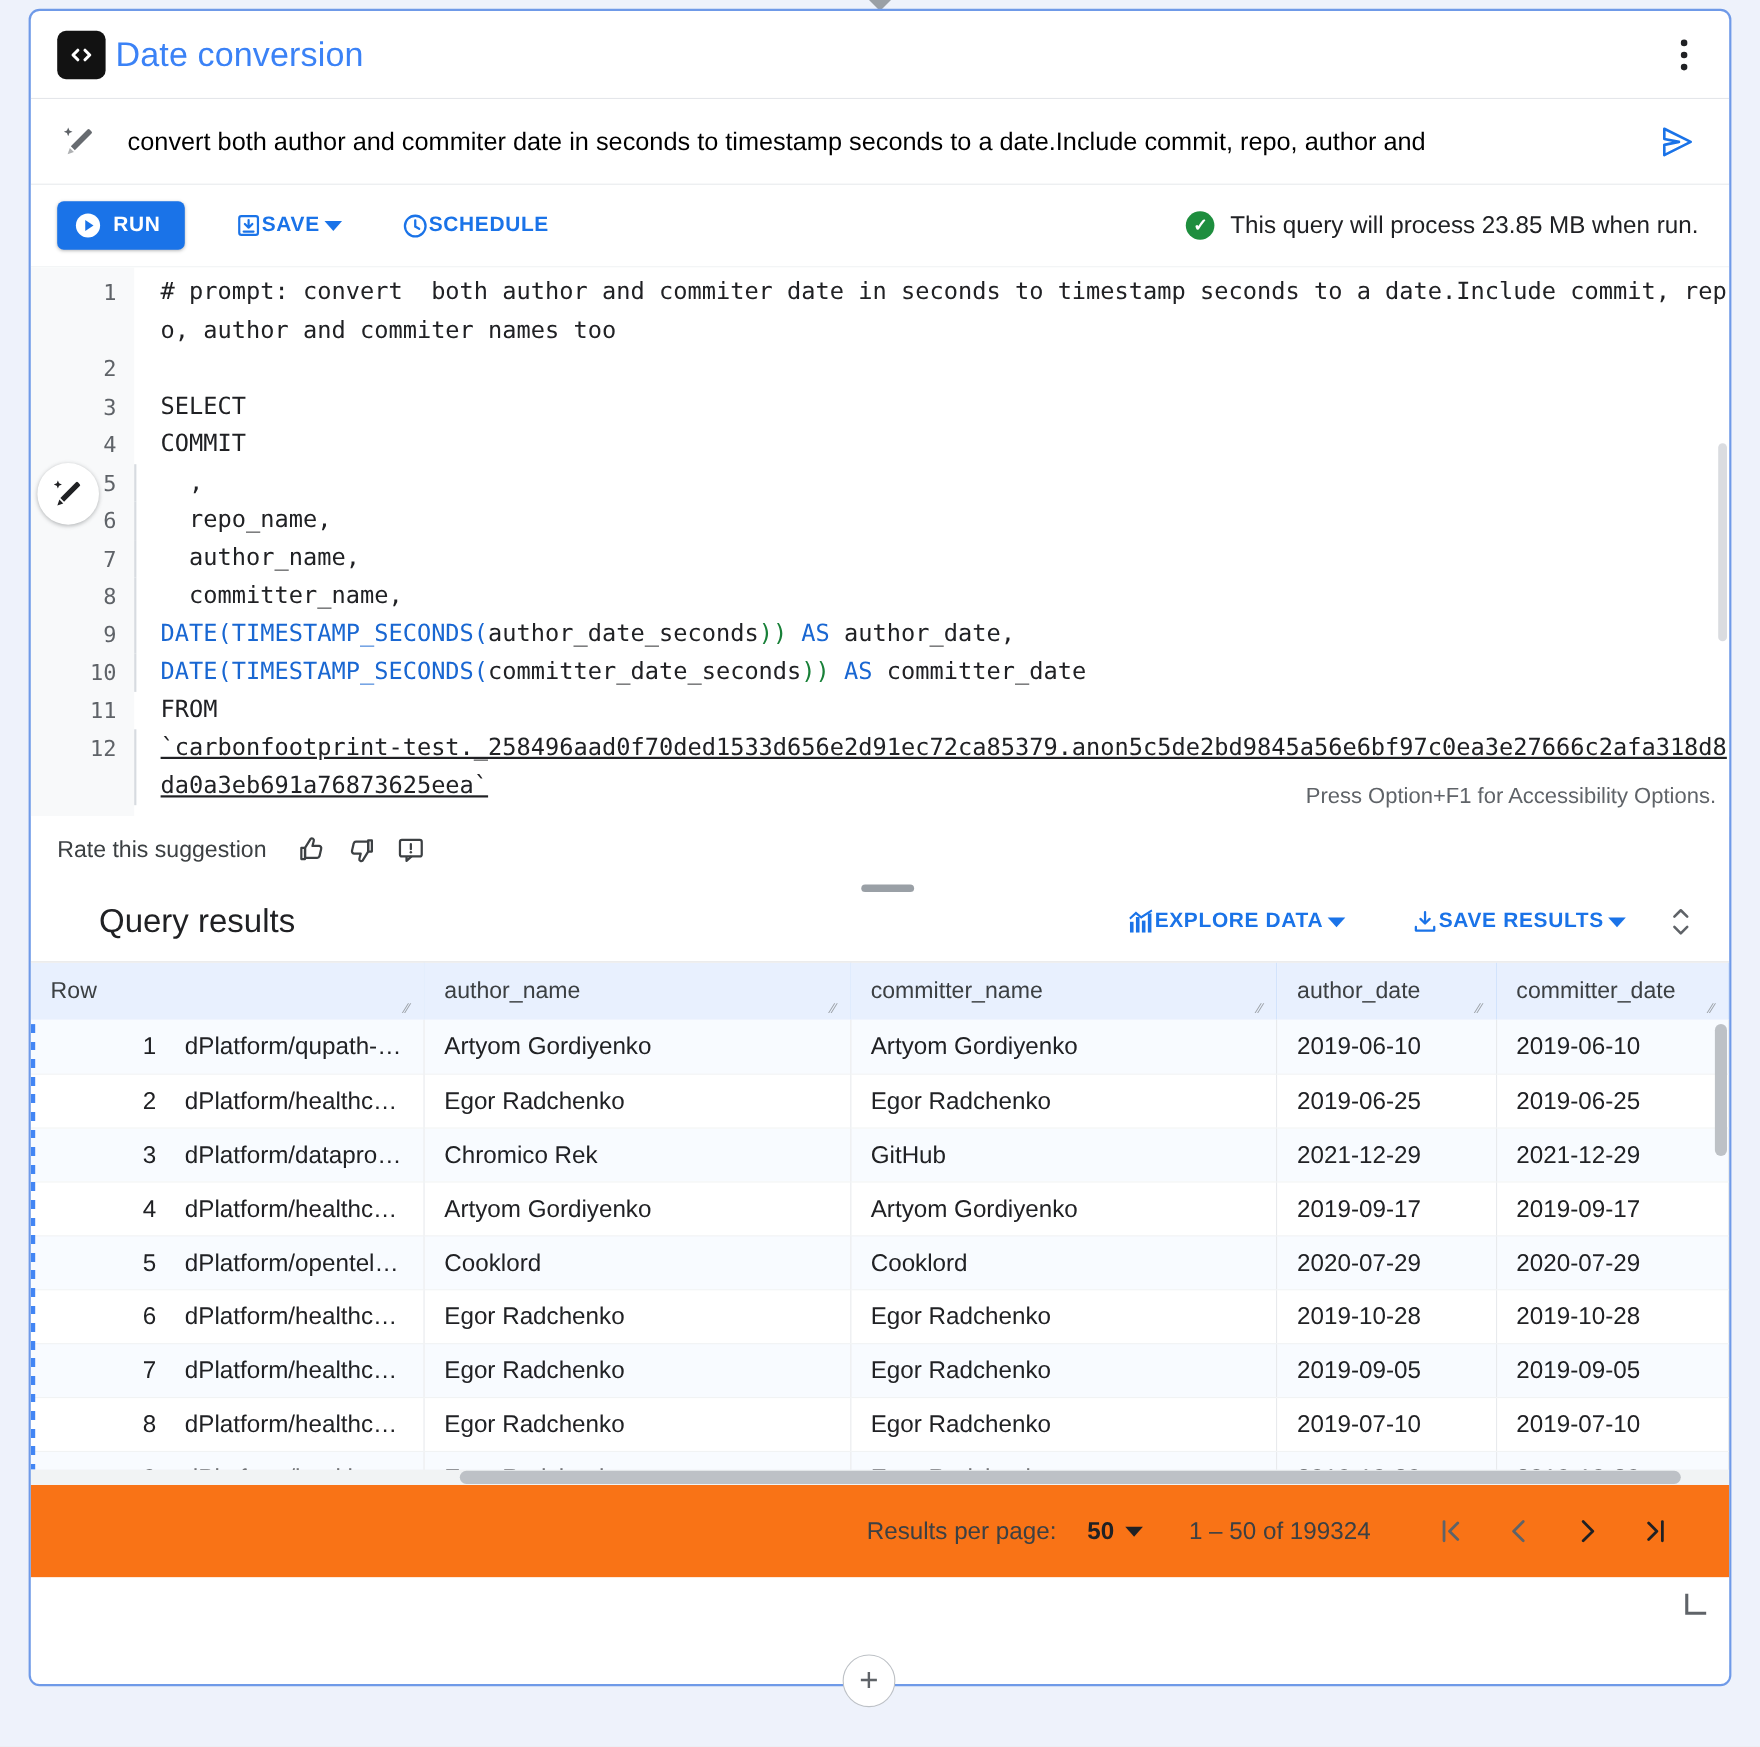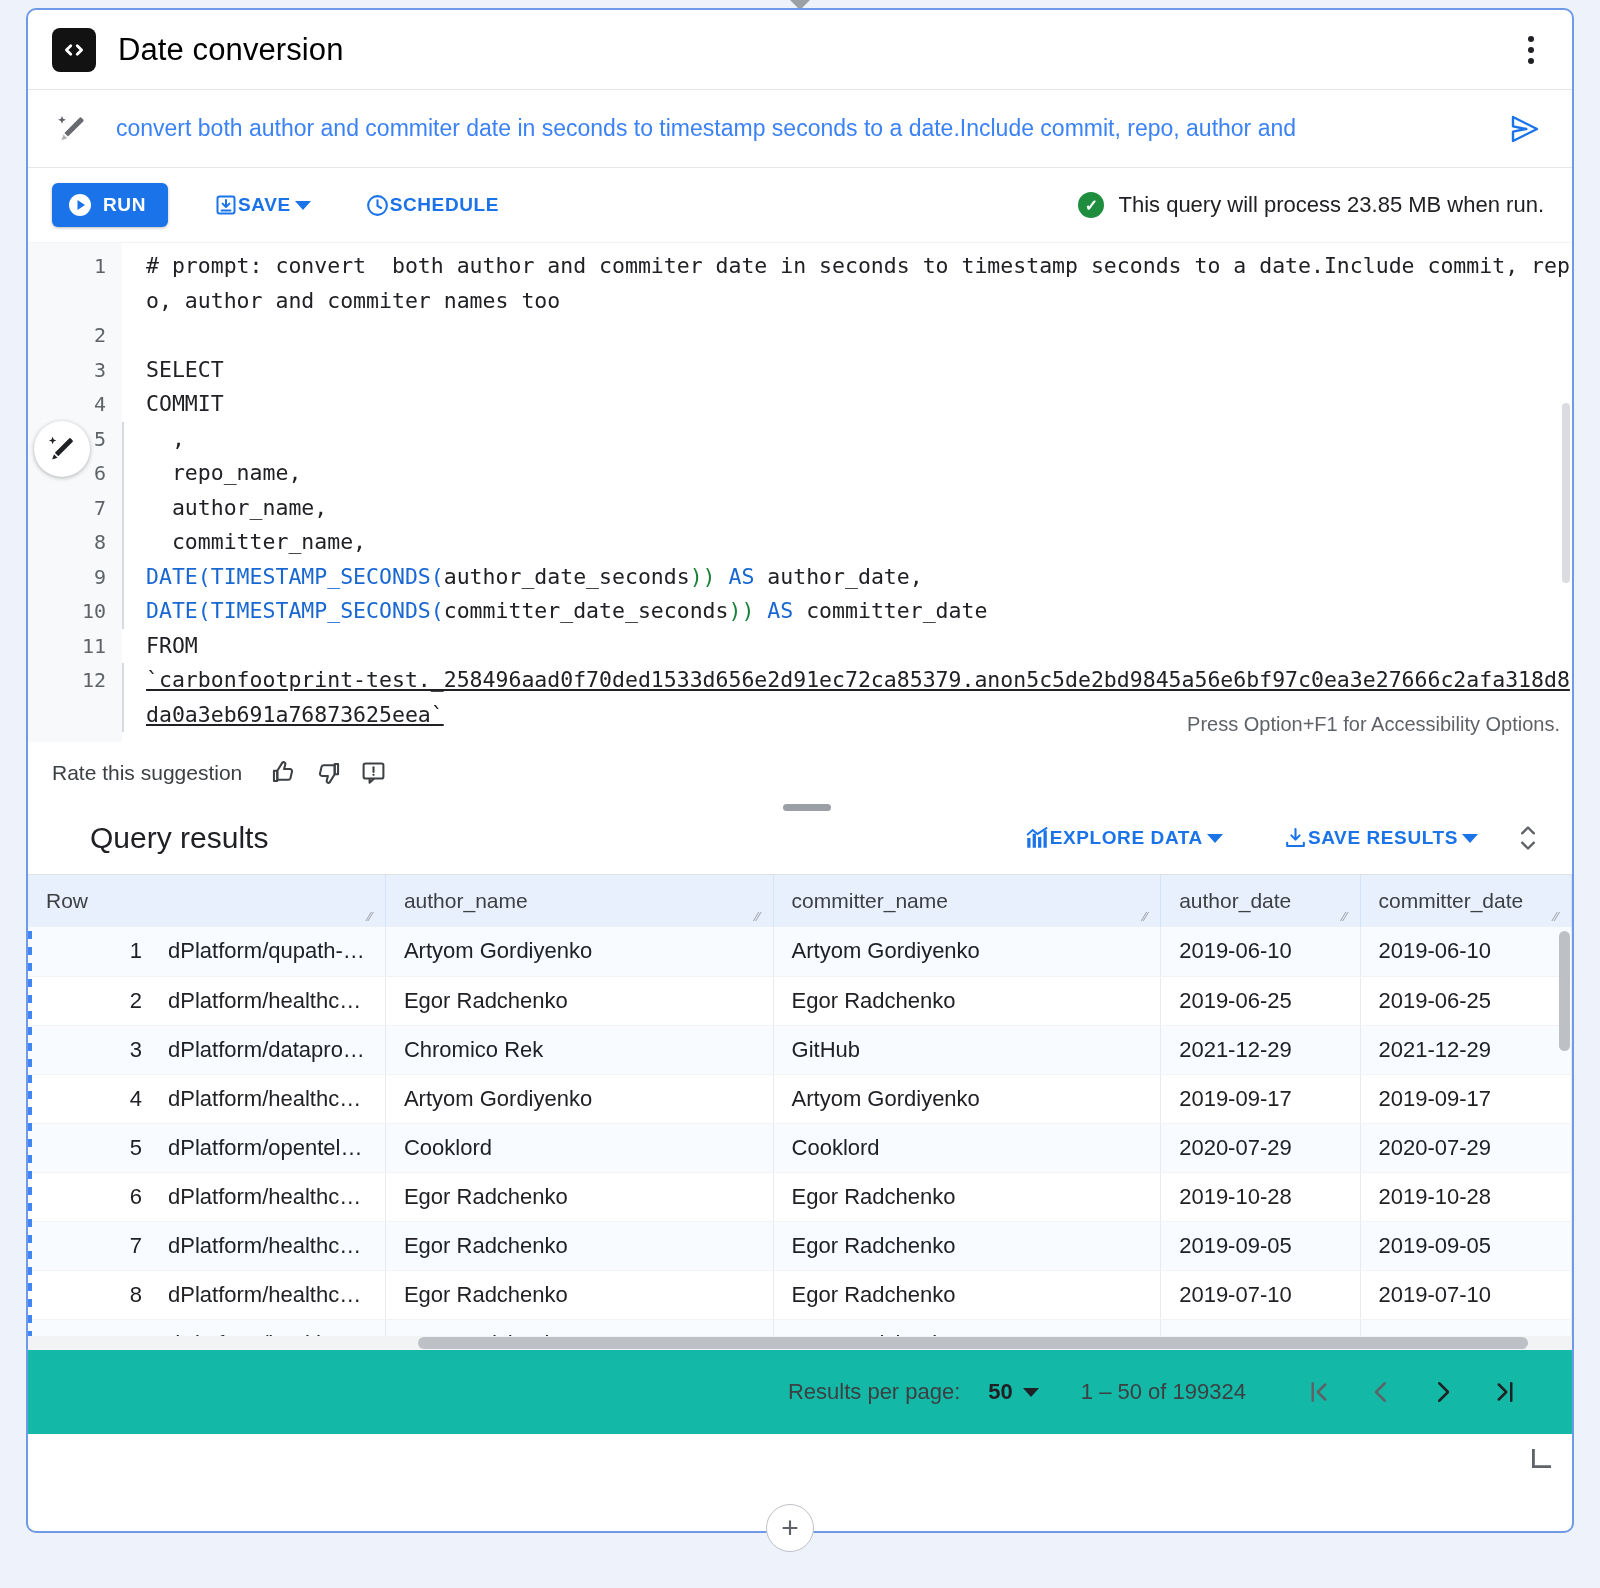--- a/index.html
+++ b/index.html
@@ -32,23 +32,23 @@
     padding: 0 24px;
   }
   .code-badge {
     width: 44px; height: 44px;
     background: #121212;
     border-radius: 8px;
     display: flex; align-items: center; justify-content: center;
     color: #fff; flex: none;
   }
   .title-text {
-    margin-left: 22px;
+    margin-left: 9px;
     font-size: 31px;
-    color: #000000;
+    color: #3b82f6;
     letter-spacing: .1px;
   }
   .kebab {
     position: absolute; right: 26px; top: 50%;
     transform: translateY(-50%);
     width: 30px; height: 34px;
     display: flex; flex-direction: column;
     align-items: center; justify-content: center; gap: 5px;
     cursor: pointer;
   }
@@ -59,21 +59,21 @@
     height: 78px;
     border-bottom: 1px solid #e4e6ea;
     display: flex; align-items: center;
     padding: 0 24px;
   }
   .wand { width: 40px; flex: none; display:flex; justify-content:center; }
   .prompt-text {
     flex: 1;
     margin-left: 24px;
     font-size: 23px;
-    color: #3b82f6;
+    color: #000000;
     white-space: nowrap;
     overflow: hidden;
     padding-right: 40px;
   }
   .send-btn { flex: none; width: 46px; display: flex; justify-content: center; cursor: pointer; }
   
   .toolbar {
     position: relative;
     height: 74px;
     display: flex; align-items: center;
@@ -264,21 +264,21 @@
   }
   .left-dots {
     position: absolute; left: 0; top: 56px; bottom: 14px; width: 4px;
     background: repeating-linear-gradient(to bottom, #4285f4 0 8px, transparent 8px 16px);
   }
   
   .pager {
     height: 84px;
     display: flex; align-items: center; justify-content: flex-end;
     gap: 0; padding-right: 36px;
-    background: #14b8a6;
+    background: #f97316;
     font-size: 22px; color: #3c4043;
   }
   .pager .lbl { margin-right: 28px; }
   .pager .ppp { font-weight: bold; color: #202124; display:flex; align-items:center; gap:10px; cursor:pointer; }
   .caret-dark {
     width: 0; height: 0;
     border-left: 8px solid transparent;
     border-right: 8px solid transparent;
     border-top: 9px solid #202124;
   }

